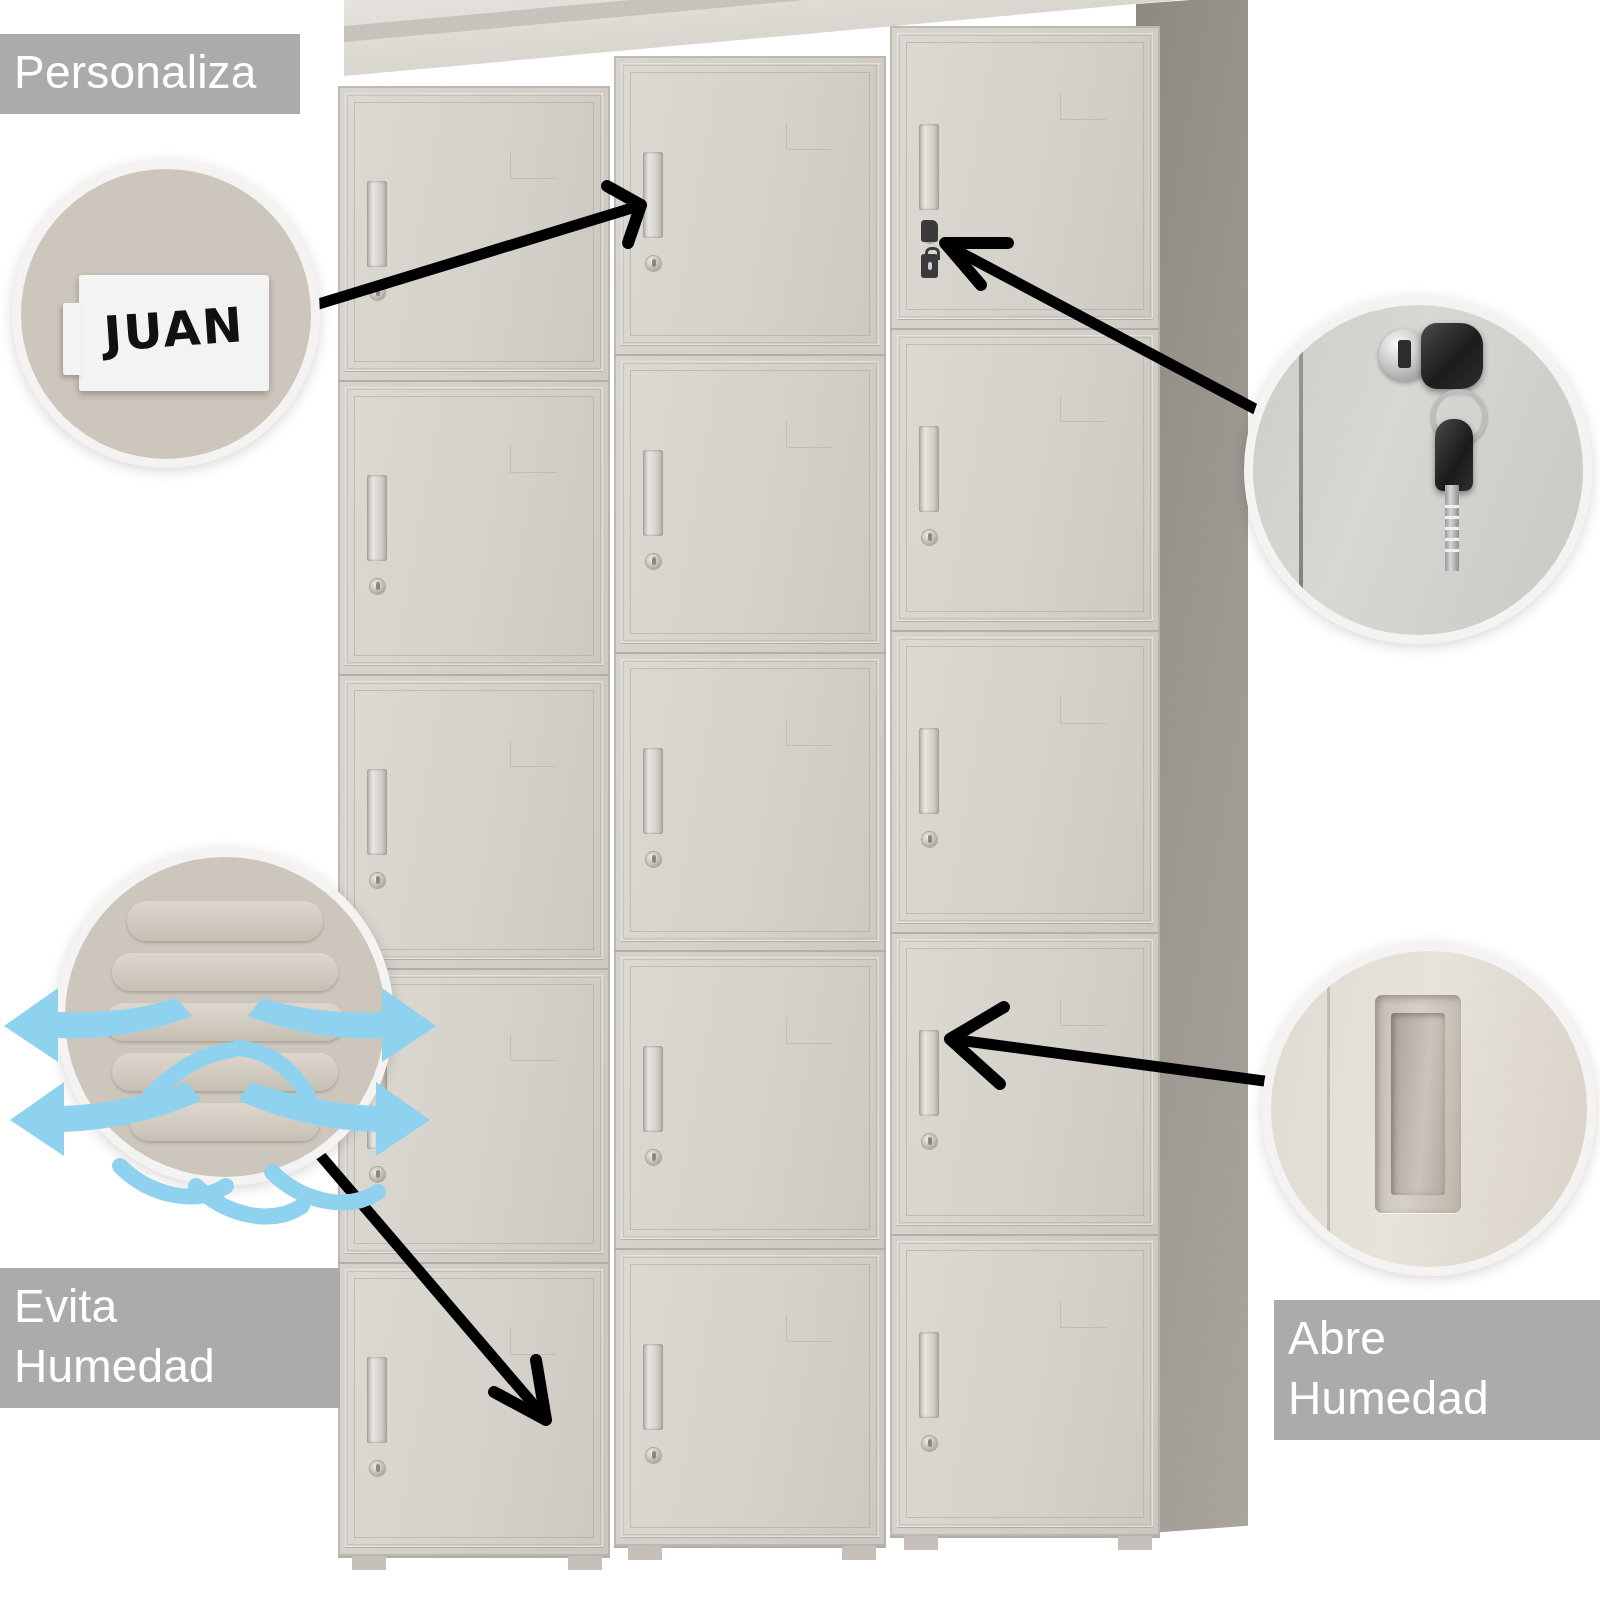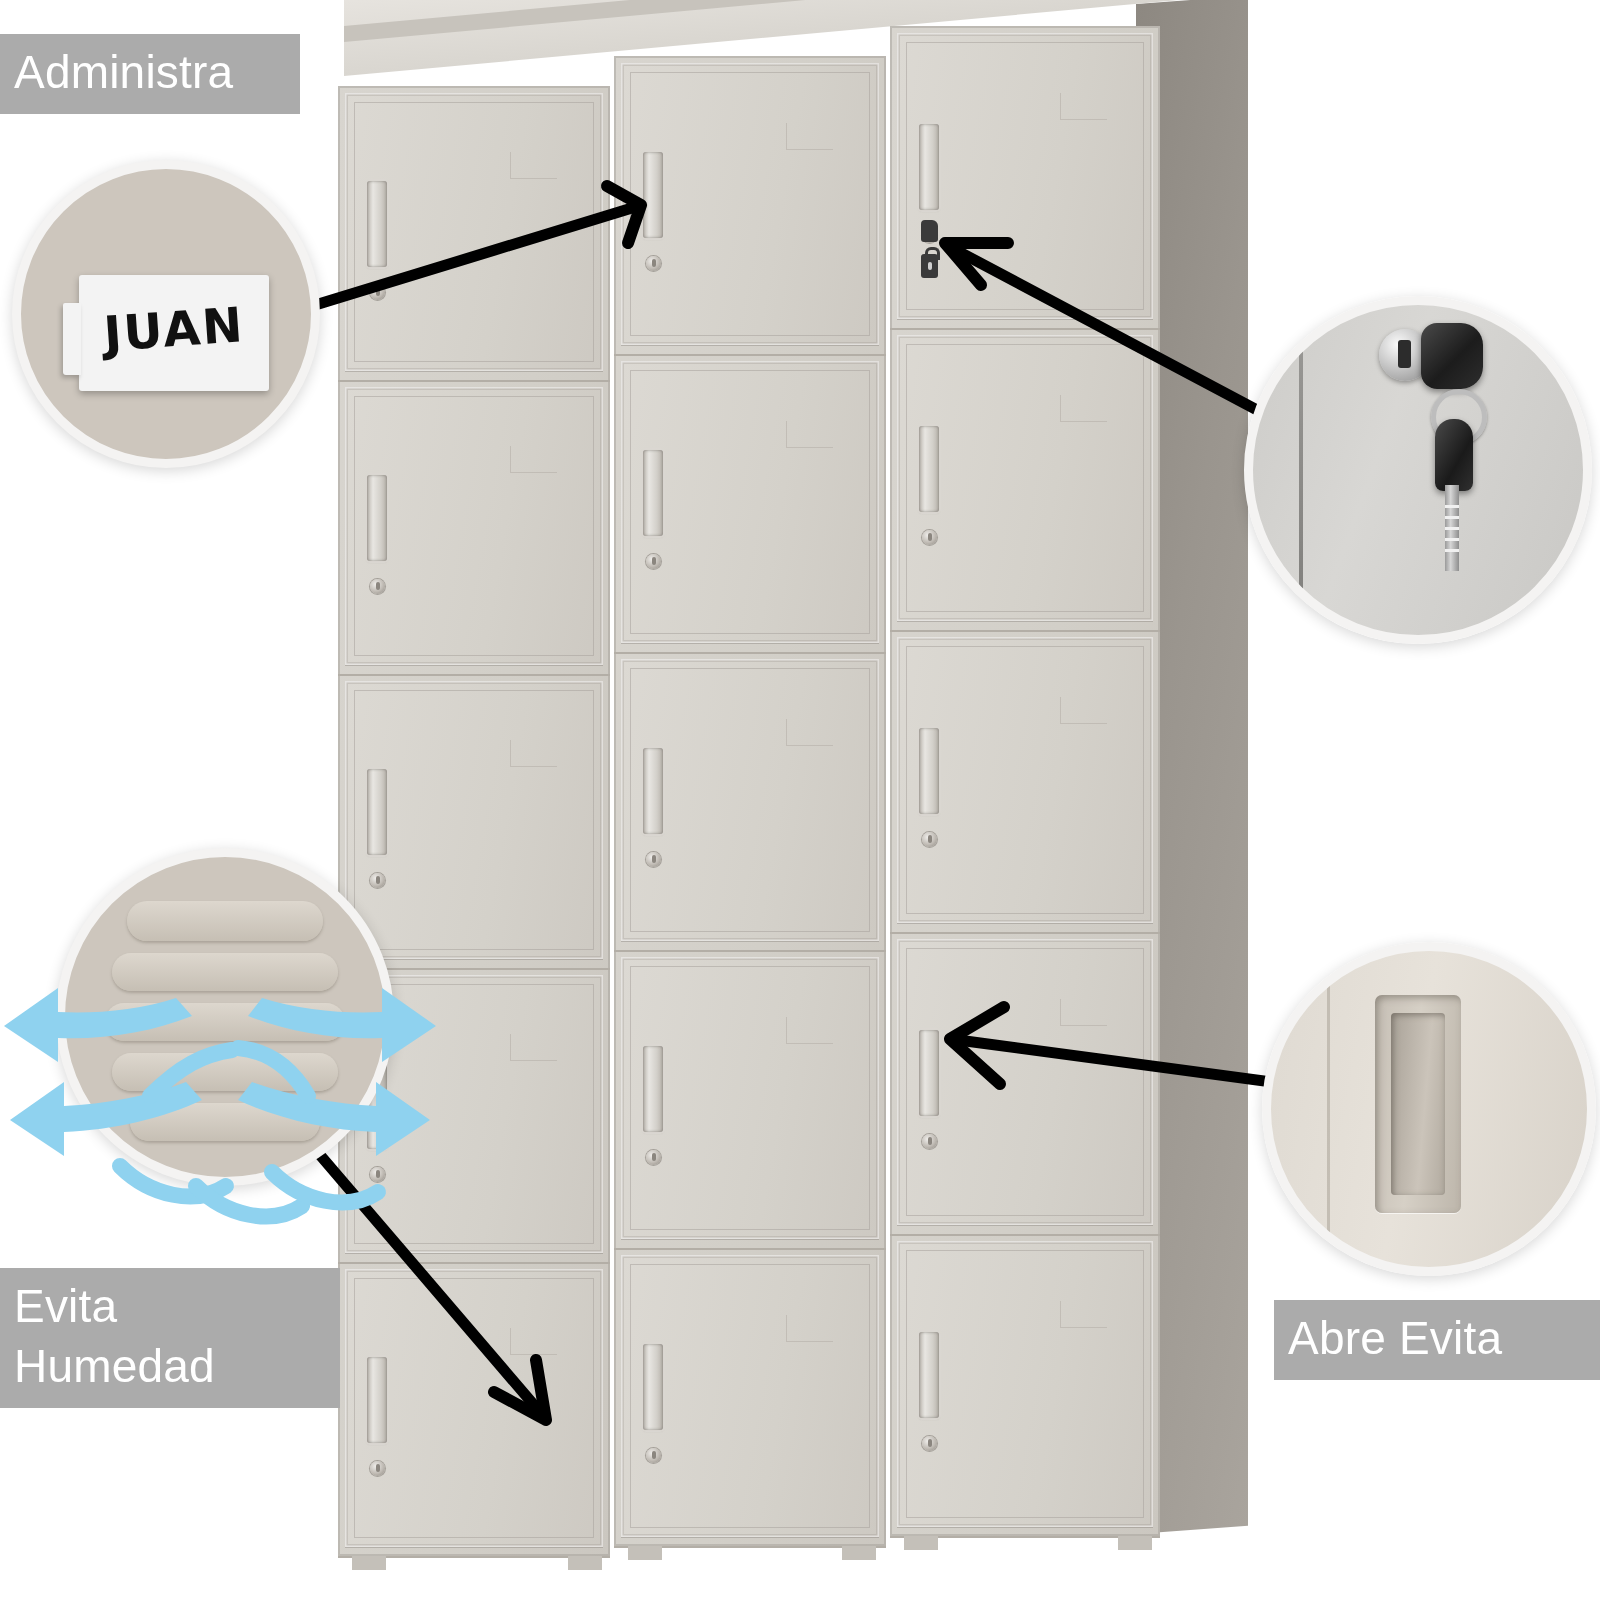--- a/index.html
+++ b/index.html
@@ -424,20 +424,20 @@
       <path d="M 150,1096 C 180,1066 204,1054 232,1050"></path>
       <path d="M 308,1096 C 288,1062 262,1050 238,1048"></path>
     </g>
   </svg>
 
   <div class="circ" id="circ-handle">
     <div class="hseam"></div>
     <div class="hrecess"></div>
   </div>
 
-  <div class="band" id="band-personaliza">Administra</div>
+  <div class="band" id="band-personaliza">Personaliza</div>
 
 
   <div class="band" id="band-humedad">Evita Humedad</div>
 
-  <div class="band" id="band-abre">Abre Evita</div>
+  <div class="band" id="band-abre">Abre Humedad</div>
 
 </div>
 
 </body></html>

